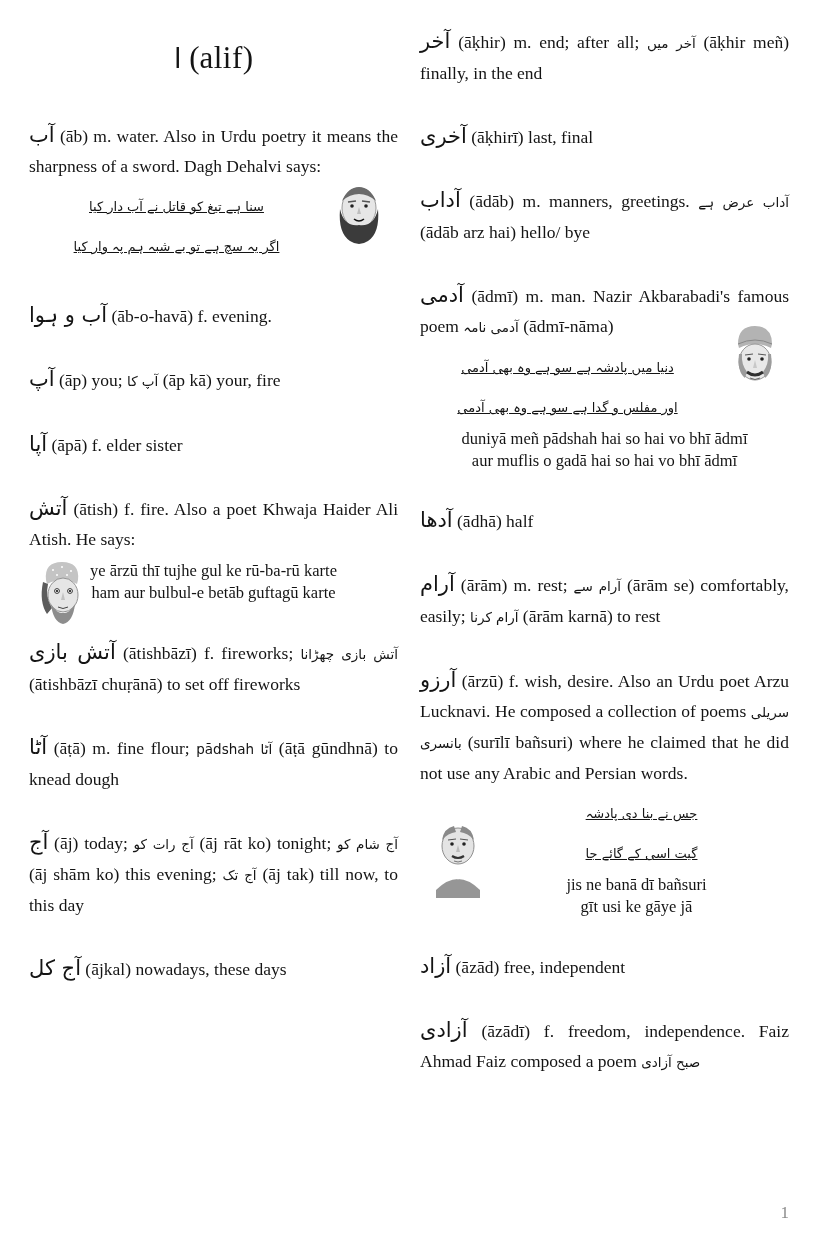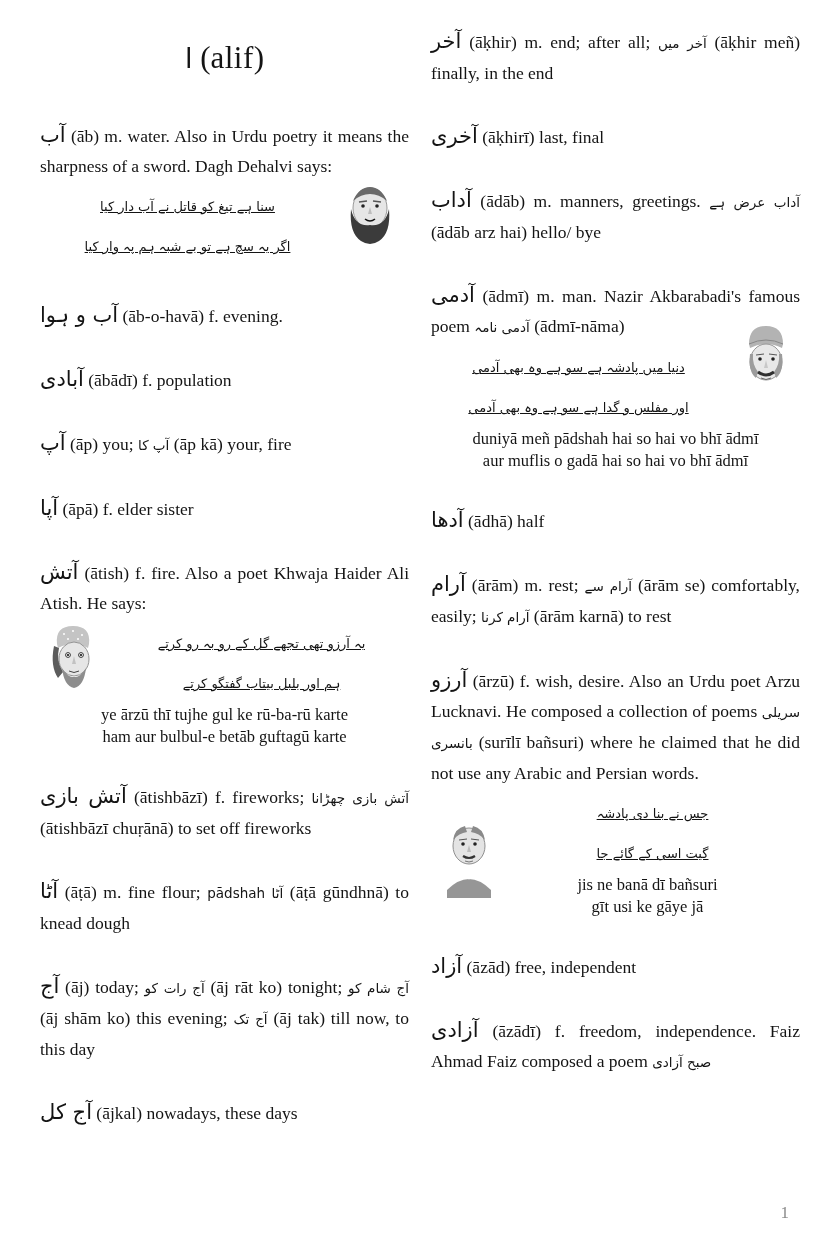--- a/index.html
+++ b/index.html
@@ -1,18 +1,18 @@
 <!DOCTYPE html>
 <html lang="en"><head>
 <meta charset="utf-8">
 <style>
   html,body{margin:0;padding:0;background:#fff;}
   .page{
     position:relative;width:829px;height:1239px;box-sizing:border-box;
-    padding:26px 30px 0 40px;display:flex;gap:22px;background:#fff;
+    padding:26px 30px 0 29px;display:flex;gap:22px;background:#fff;
     font-family:"Liberation Serif","DejaVu Serif",serif;color:#141414;overflow:hidden;border-radius:23px;
   }
   .col{width:369px;flex:0 0 369px;}
   .section-title{text-align:center;font-size:31px;margin:14px 0 44px;letter-spacing:.5px;}
   .section-title .urdu{font-size:27px;}
   .entry{margin:0 0 33px;text-align:justify;font-size:17.5px;line-height:30px;}
   .entry.has-verse{margin-bottom:6px;}
   .urdu{font-family:"DejaVu Sans","Liberation Sans",sans-serif;unicode-bidi:isolate;direction:rtl;}
   .urdu.head{font-size:21px;}
   .urdu.inline{font-size:13.5px;}
@@ -103,33 +103,28 @@
           <svg viewBox="0 0 66 70">
             <use href="#sym-dagh"></use>
           </svg>
         </div>
         <div class="u-lines pad-right">
           <div class="u-line" dir="rtl" lang="ur">سنا ہے تیغ کو قاتل نے آب دار کیا</div>
           <div class="u-line" dir="rtl" lang="ur">اگر یہ سچ ہے تو بے شبہ ہم پہ وار کیا</div>
         </div>
       </div>
       <p class="entry"><span class="urdu head" dir="rtl" lang="ur">آب و ہوا</span><span class="en"> (āb-o-havā) f. evening.</span></p>
-      <p class="entry"><span class="urdu head" dir="rtl" lang="ur">آبادی</span><span class="en"> (ābādī) f. population</span></p>
       <p class="entry"><span class="urdu head" dir="rtl" lang="ur">آپ</span><span class="en"> (āp) you; </span><span class="urdu inline" dir="rtl" lang="ur">آپ کا</span><span class="en"> (āp kā) your, fire</span></p>
       <p class="entry"><span class="urdu head" dir="rtl" lang="ur">آپا</span><span class="en"> (āpā) f. elder sister</span></p>
       <p class="entry has-verse"><span class="urdu head" dir="rtl" lang="ur">آتش</span><span class="en"> (ātish) f. fire. Also a poet Khwaja Haider Ali Atish. He says:</span></p>
       <div class="verse v-atish">
         <div class="portrait p-atish">
           <svg viewBox="0 0 66 84">
             <use href="#sym-atish"></use>
           </svg>
-        </div>
-        <div class="u-lines pad-left">
-          <div class="u-line" dir="rtl" lang="ur">یہ آرزو تھی تجھے گل کے رو بہ رو کرتے</div>
-          <div class="u-line" dir="rtl" lang="ur">ہم اور بلبل بیتاب گفتگو کرتے</div>
         </div>
         <div class="t-lines">
           <div class="t-line">ye ārzū thī tujhe gul ke rū-ba-rū karte</div>
           <div class="t-line">ham aur bulbul-e betāb guftagū karte</div>
         </div>
       </div>
       <p class="entry"><span class="urdu head" dir="rtl" lang="ur">آتش بازی</span><span class="en"> (ātishbāzī) f. fireworks; </span><span class="urdu inline" dir="rtl" lang="ur">آتش بازی چھڑانا</span><span class="en"> (ātishbāzī chuṛānā) to set off fireworks</span></p>
       <p class="entry"><span class="urdu head" dir="rtl" lang="ur">آٹا</span><span class="en"> (āṭā) m. fine flour; </span><span class="urdu inline" dir="rtl" lang="ur">آٹا pādshah</span><span class="en"> (āṭā gūndhnā) to knead dough</span></p>
       <p class="entry"><span class="urdu head" dir="rtl" lang="ur">آج</span><span class="en"> (āj) today; </span><span class="urdu inline" dir="rtl" lang="ur">آج رات کو</span><span class="en"> (āj rāt ko) tonight; </span><span class="urdu inline" dir="rtl" lang="ur">آج شام کو</span><span class="en"> (āj shām ko) this evening; </span><span class="urdu inline" dir="rtl" lang="ur">آج تک</span><span class="en"> (āj tak) till now, to this day</span></p>
       <p class="entry"><span class="urdu head" dir="rtl" lang="ur">آج کل</span><span class="en"> (ājkal) nowadays, these days</span></p>

